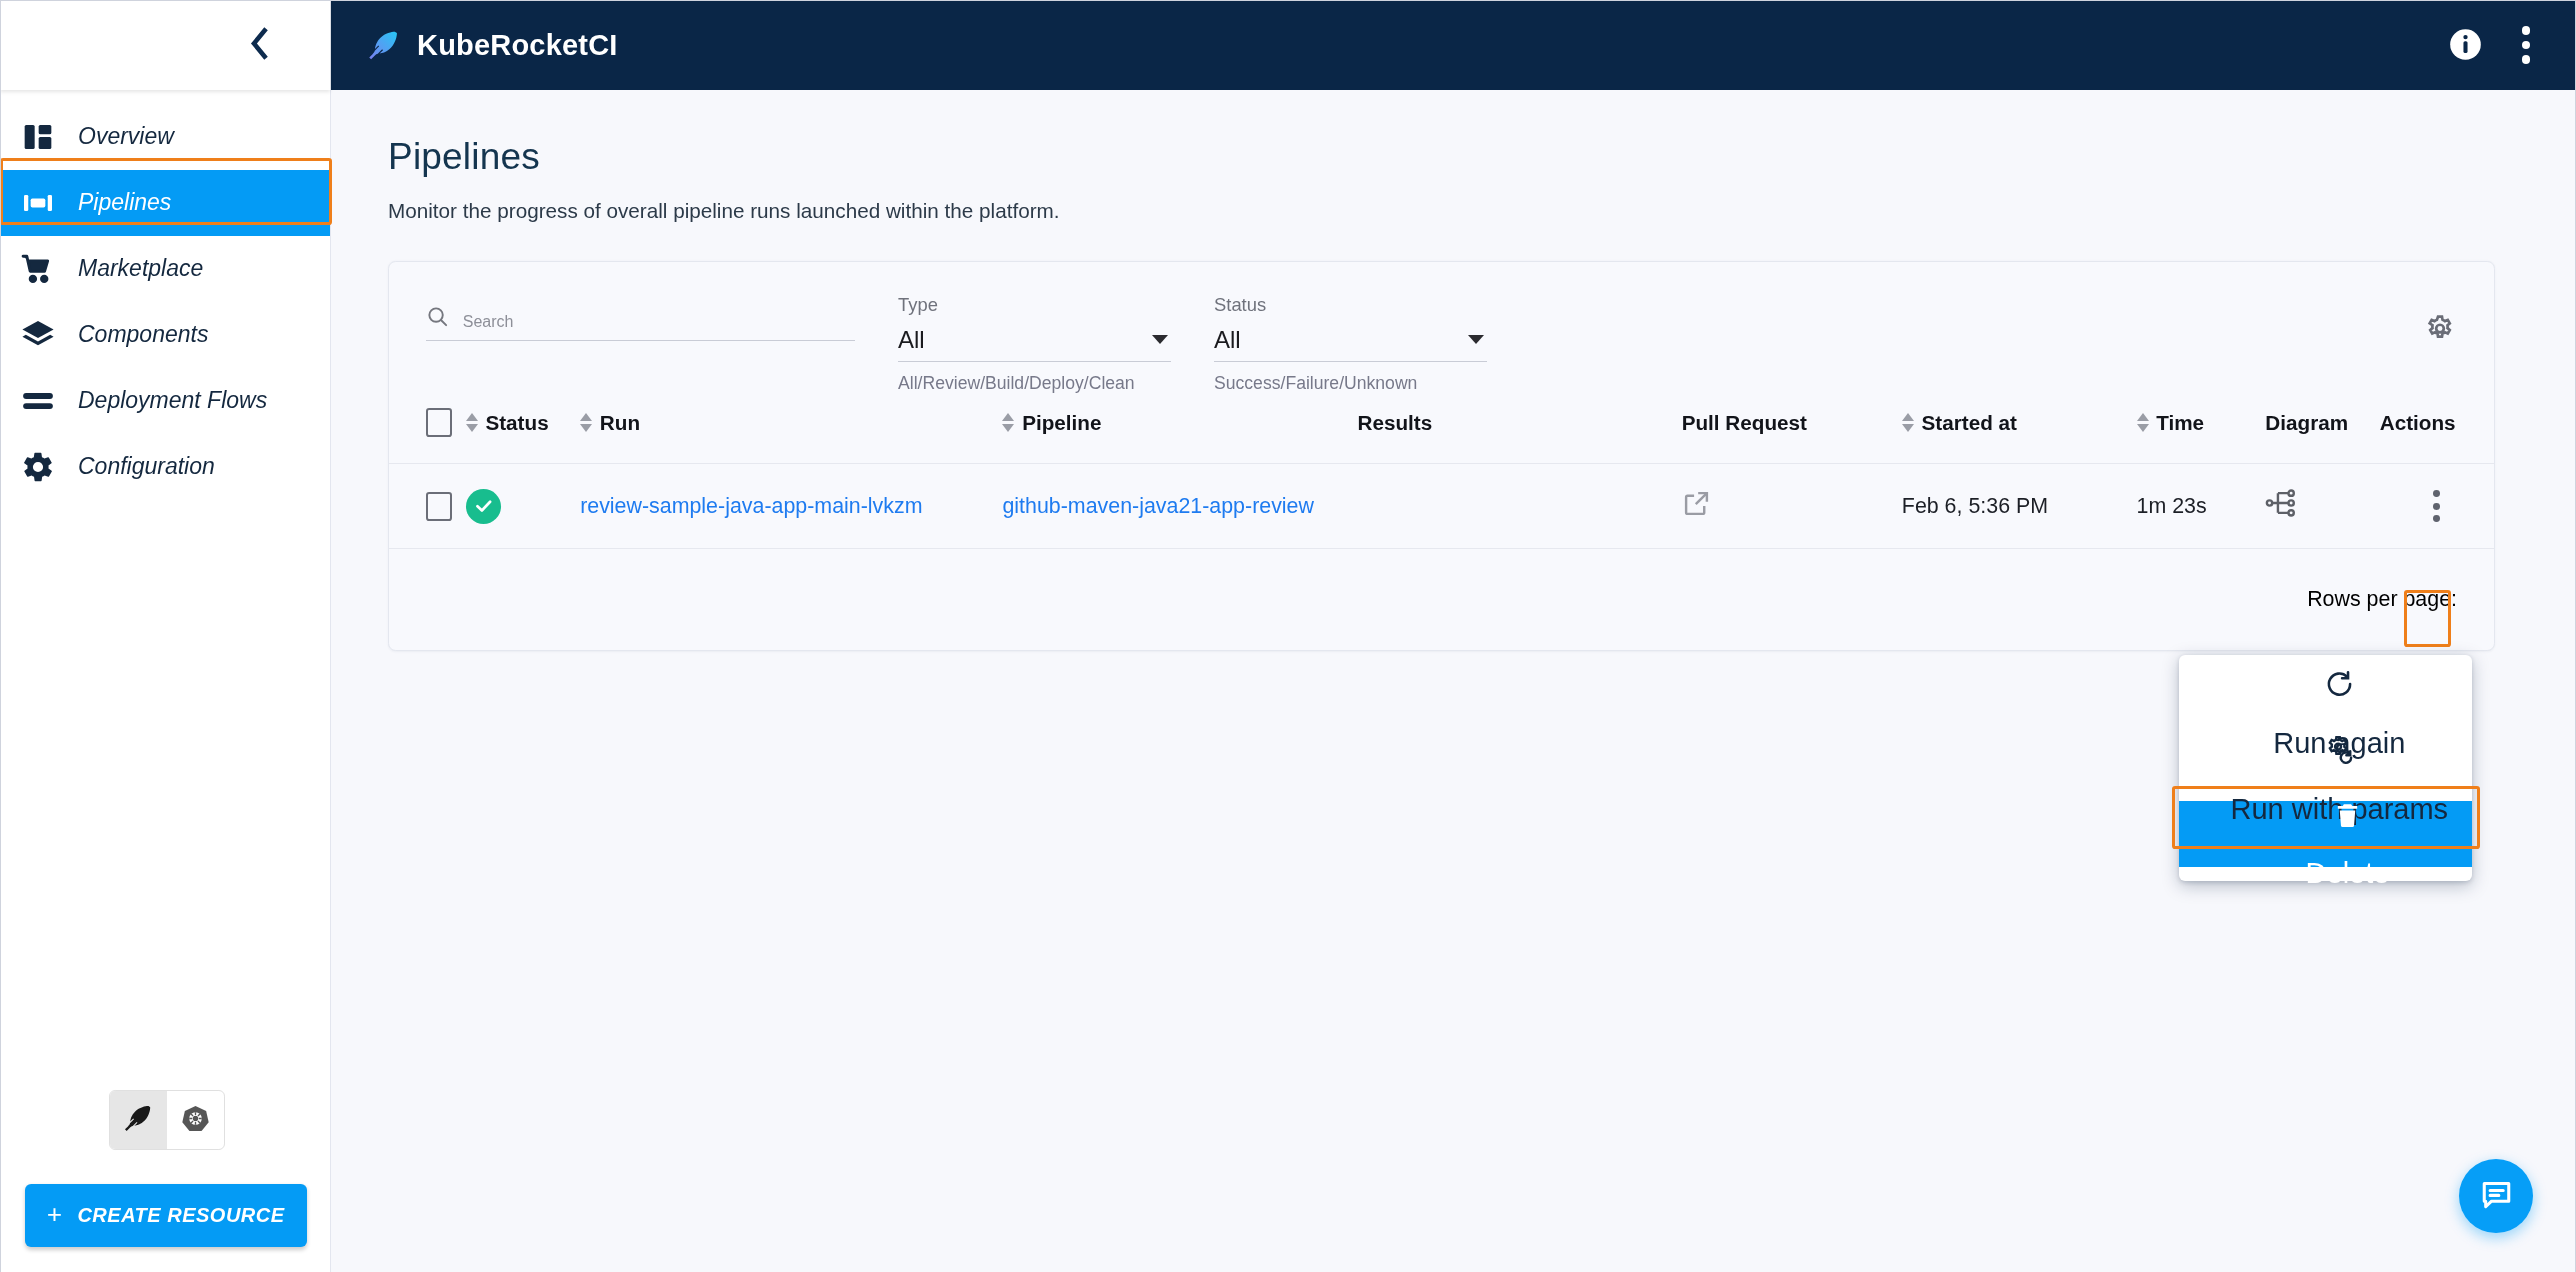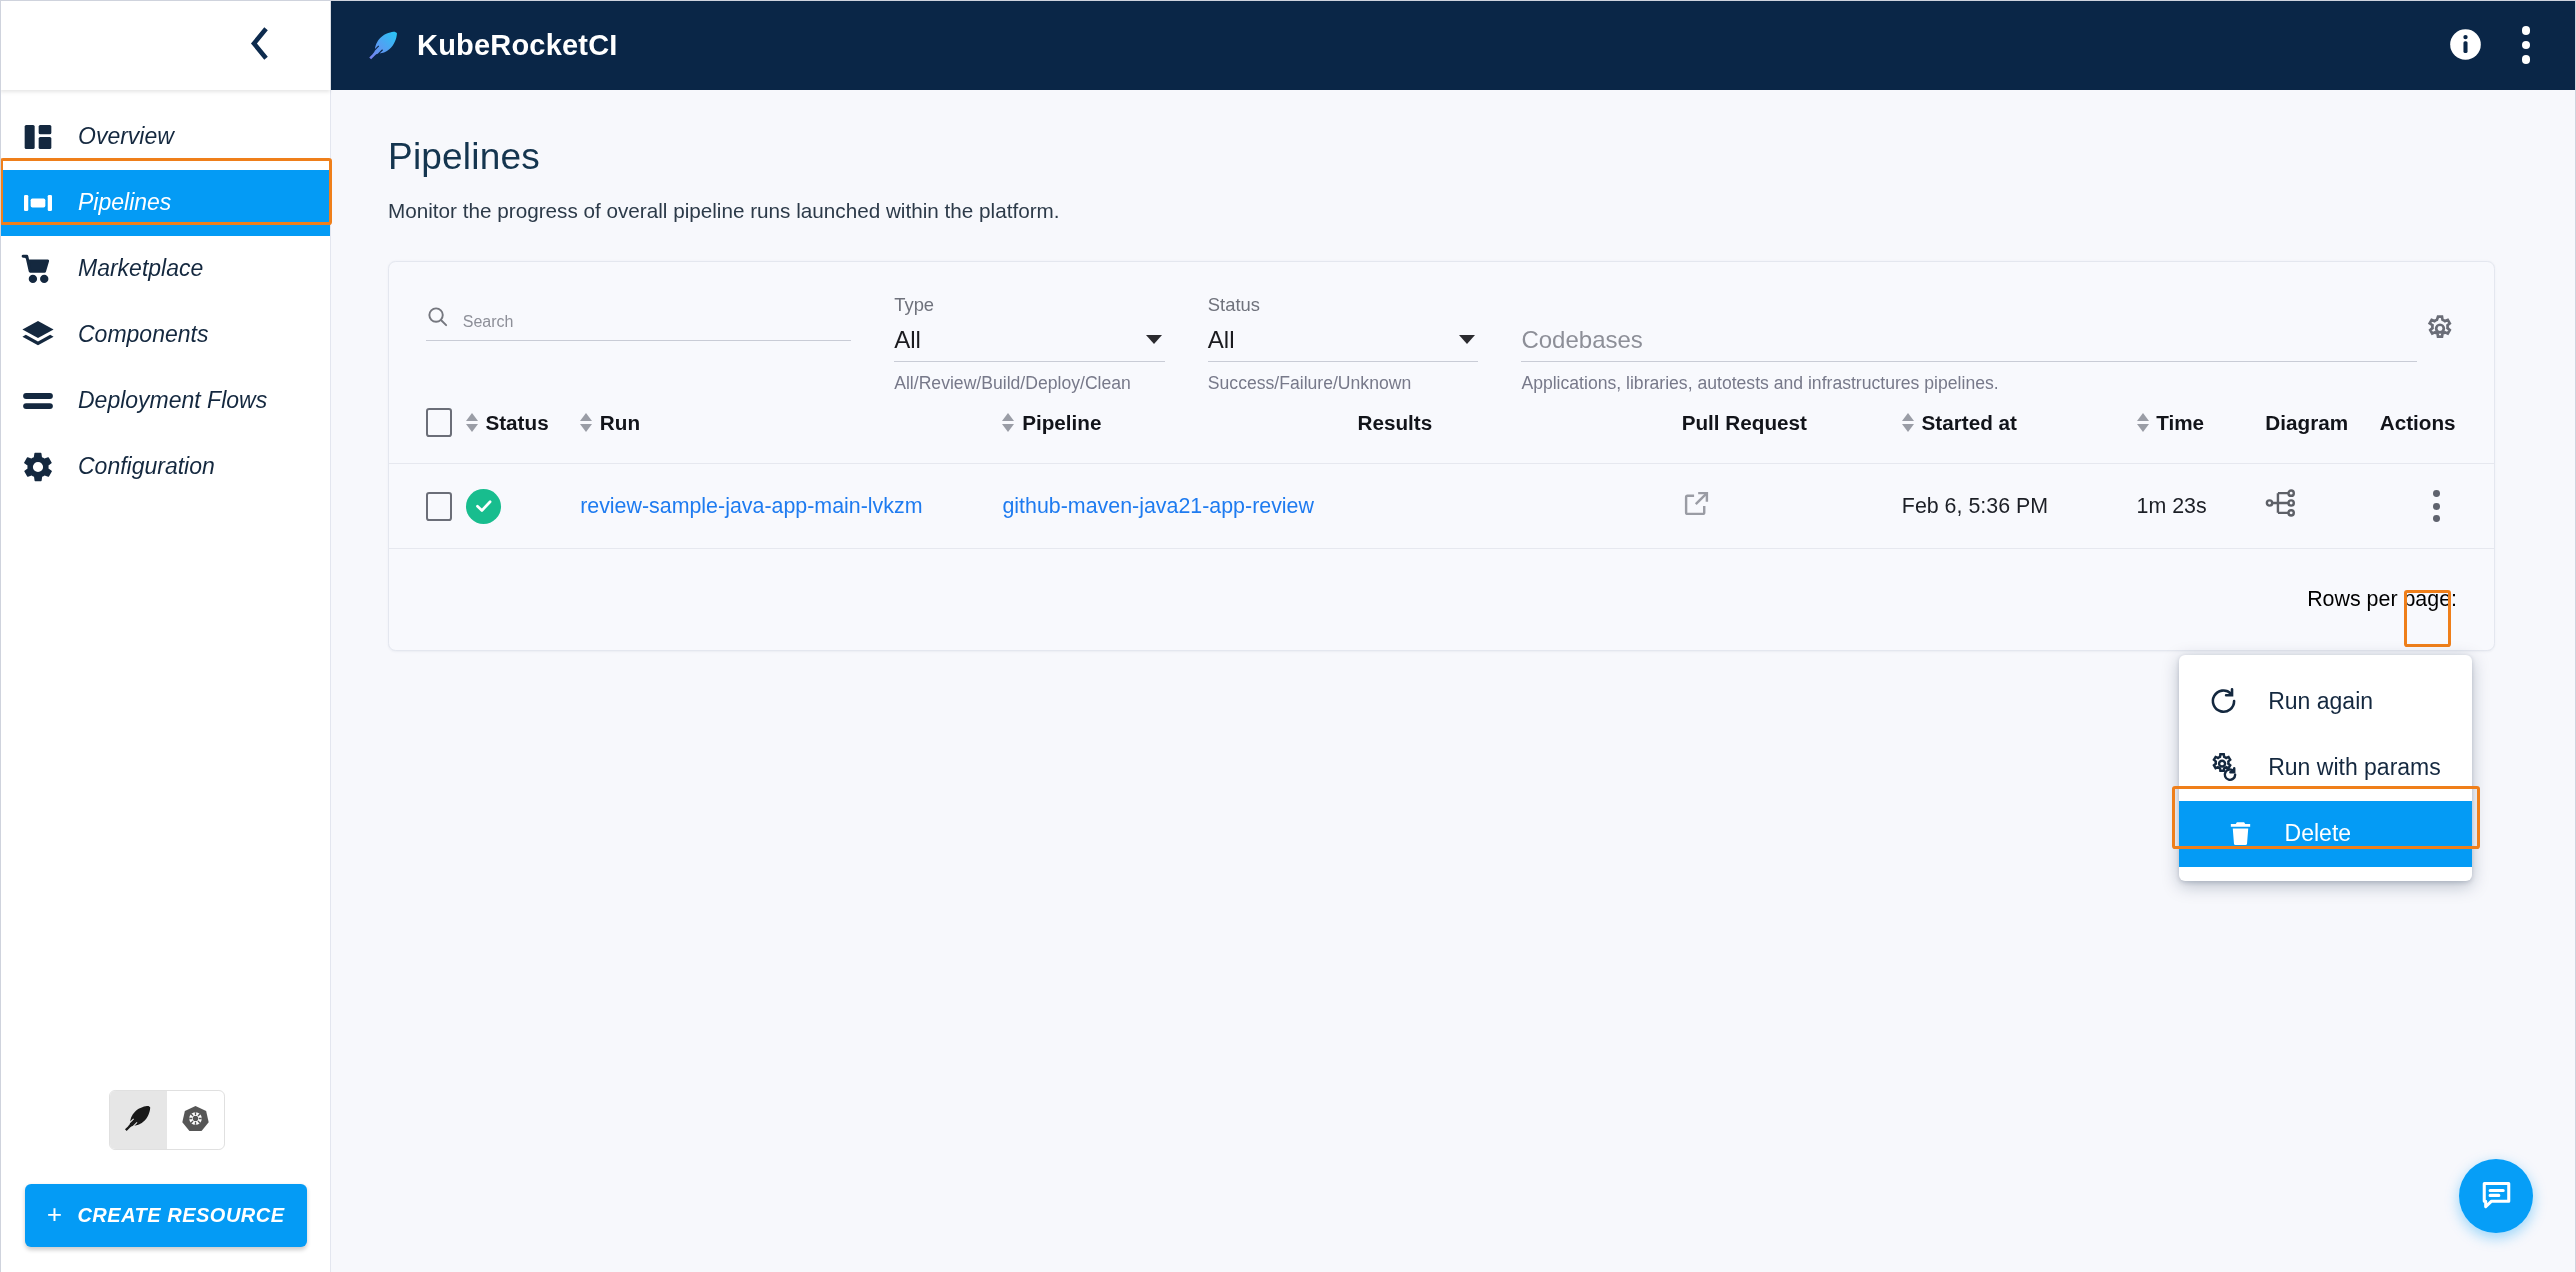--- a/index.html
+++ b/index.html
@@ -254,21 +254,22 @@
     box-shadow: 0 4.6px 17px rgba(10,30,60,.26), 0 1.5px 4.6px rgba(10,30,60,.14);
     padding: 13.8px 0;
     z-index: 80;
   }
   .ctx-item {
     display: flex; align-items: center;
     height: 66px;
     padding-left: 27.6px;
     gap: 27.6px;
     color: #14283f;
-    font-size: 23px;
+    font-size: 29px;
+    flex-direction: column;
   }
   .ctx-item.sel { background: #049bf5; color: #ffffff; padding-left: 44px; }
   .ctx-item .cico { width: 34px; height: 34px; display: flex; align-items: center; justify-content: center; }
   .ctx-hl { left: 2172px; top: 786px; width: 308px; height: 63px; z-index: 85; }
 
   
   .fab {
     position: absolute;
     right: 43px; bottom: 40px;
     width: 74px; height: 74px;
@@ -453,27 +454,20 @@
 
         <div class="f-col status">
           <div class="f-label">Status</div>
           <div class="f-value-row">
             <span class="f-value">All</span>
             <span class="caret"></span>
           </div>
           <div class="f-help">Success/Failure/Unknown</div>
         </div>
 
-        <div class="f-col codebases">
-          <div class="f-label" style="visibility:hidden">&nbsp;</div>
-          <div class="f-value-row">
-            <span class="f-value ph">Codebases</span>
-          </div>
-          <div class="f-help">Applications, libraries, autotests and infrastructures pipelines.</div>
-        </div>
 
         <div class="gear-btn">
           <span>
             <svg width="34" height="34" viewBox="0 0 24 24" fill="none" stroke="#6a6d77" stroke-width="1.9">
                 <path d="M10.6 2.6h2.8l.35 2.1a7 7 0 0 1 1.75 1.02l2-.85 1.4 2.42-1.6 1.36a7 7 0 0 1 0 2.0l1.6 1.36-1.4 2.42-2-.85a7 7 0 0 1-1.75 1.02l-.35 2.1h-2.8l-.35-2.1a7 7 0 0 1-1.75-1.02l-2 .85-1.4-2.42 1.6-1.36a7 7 0 0 1 0-2.0L4.7 7.29l1.4-2.42 2 .85A7 7 0 0 1 9.85 4.7z"></path>
                 <circle cx="12" cy="11" r="2.7"></circle>
               </svg>
           </span>
         </div>
       </div>

